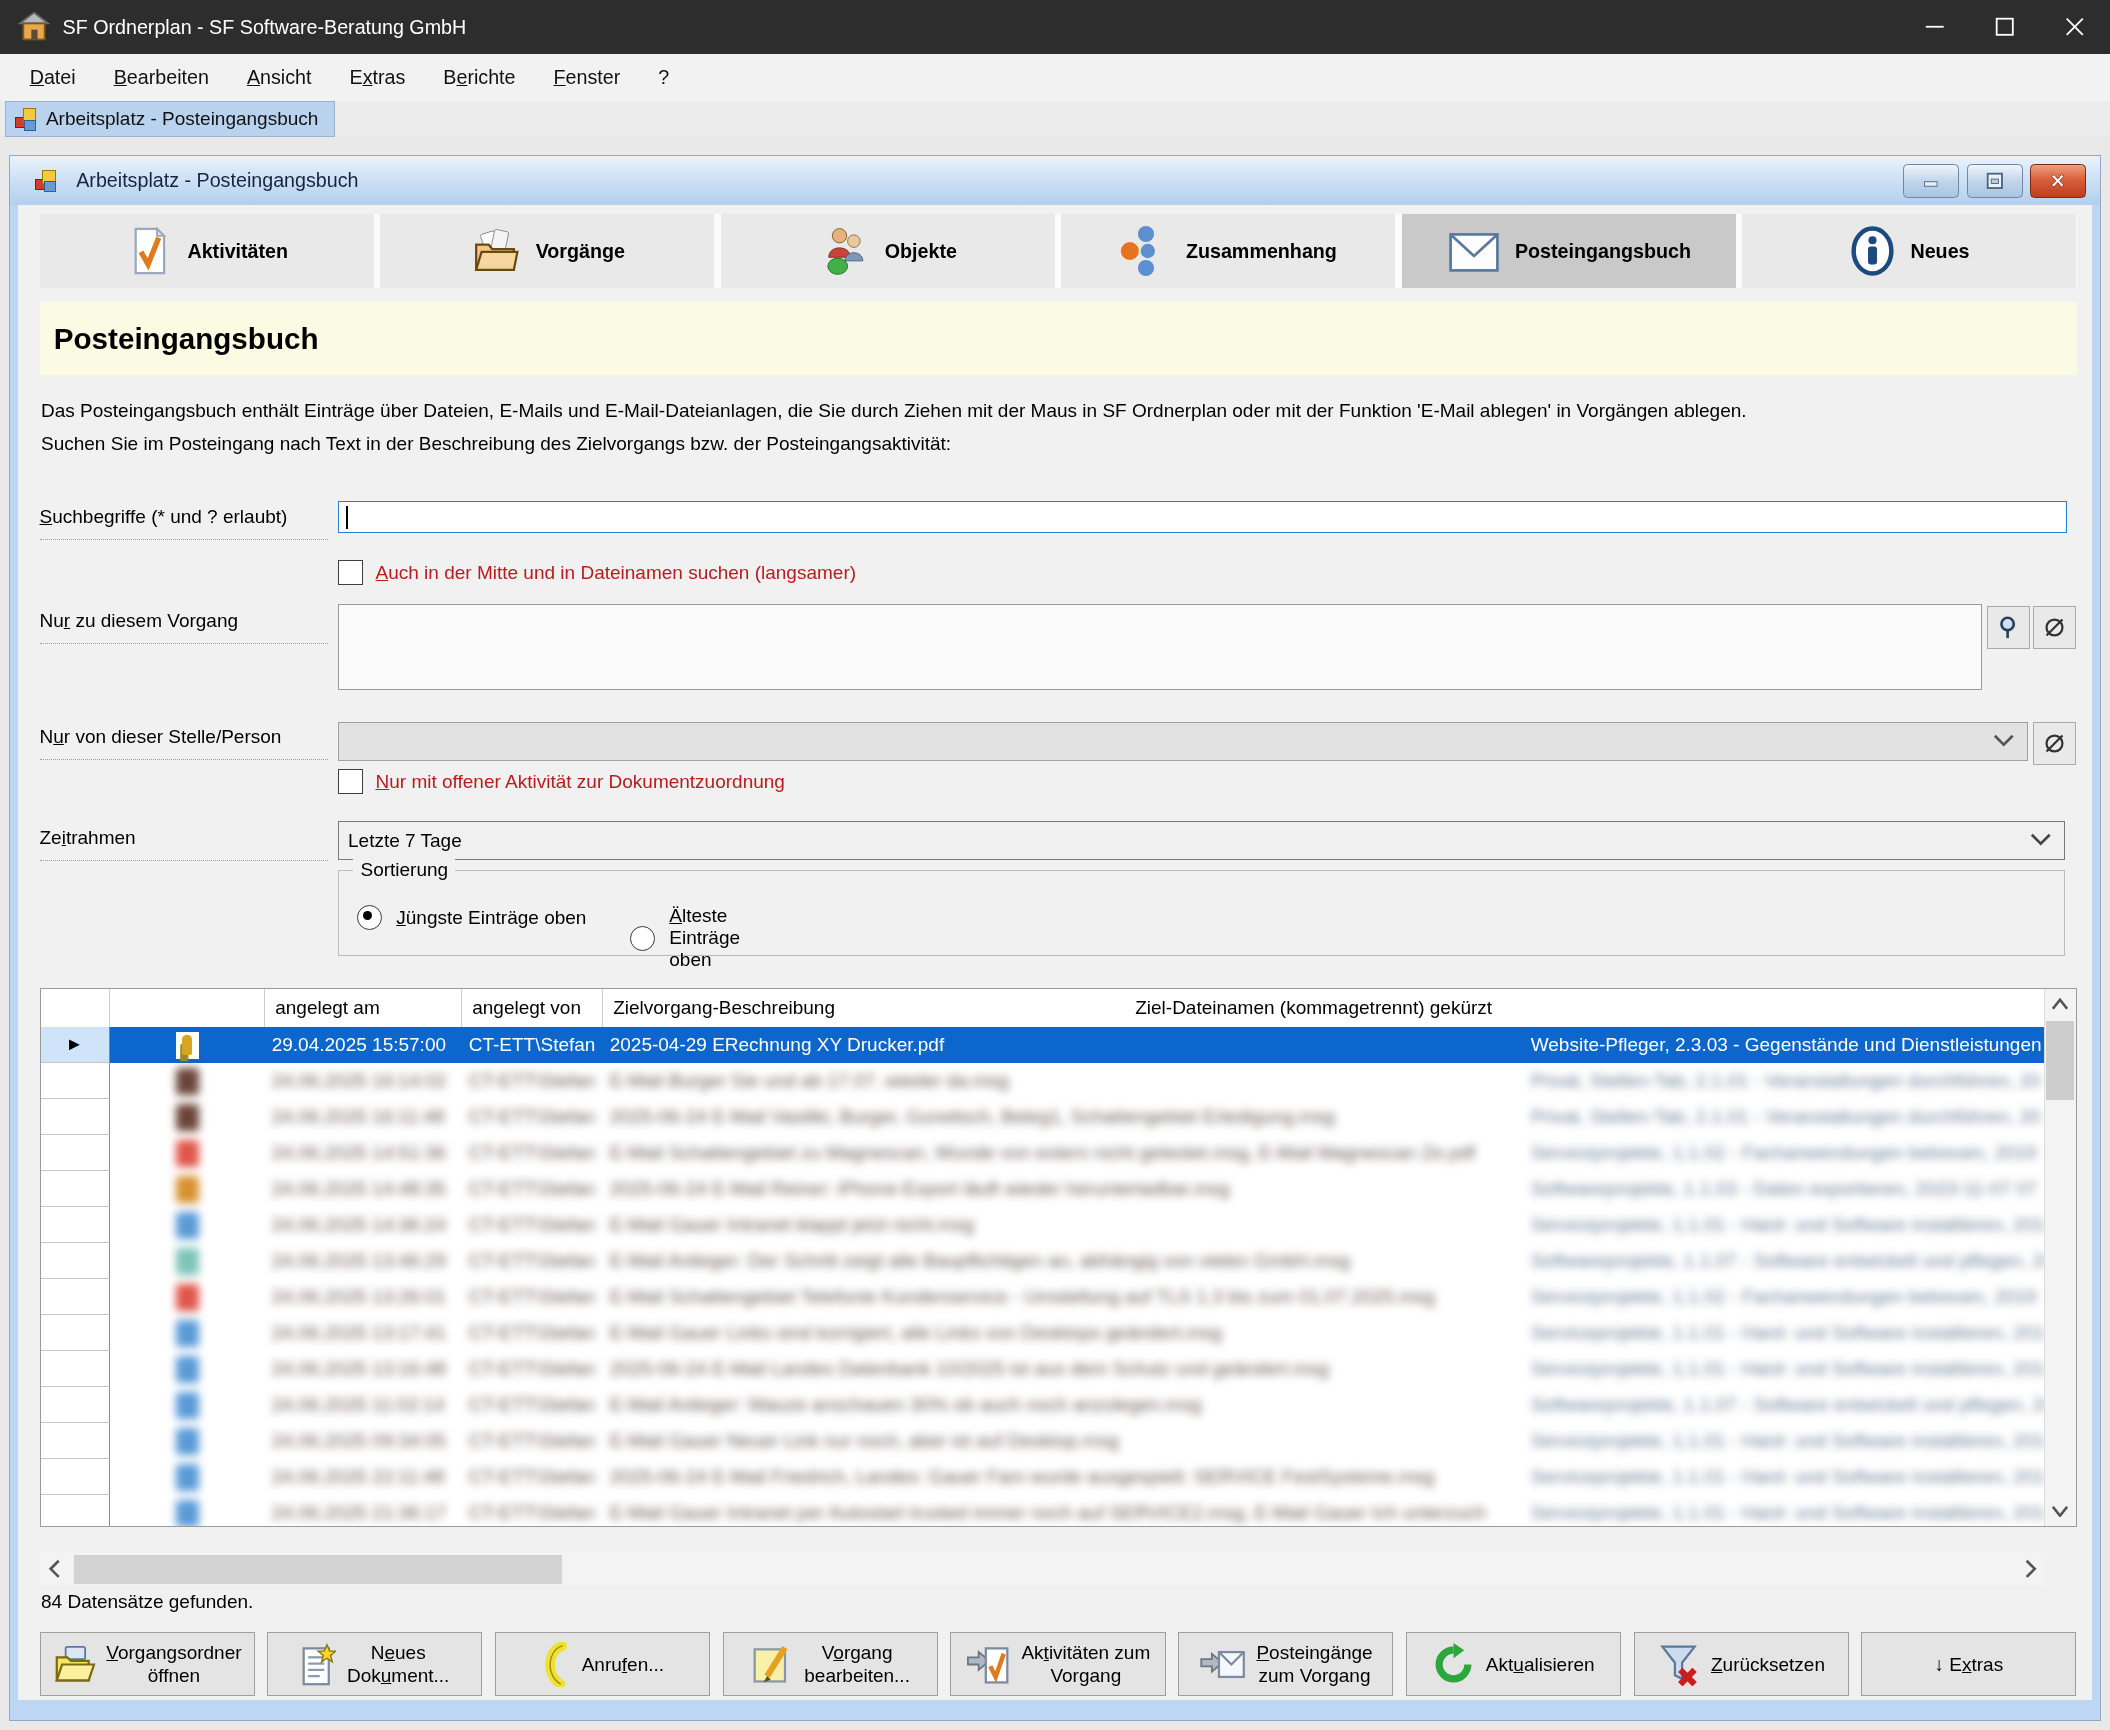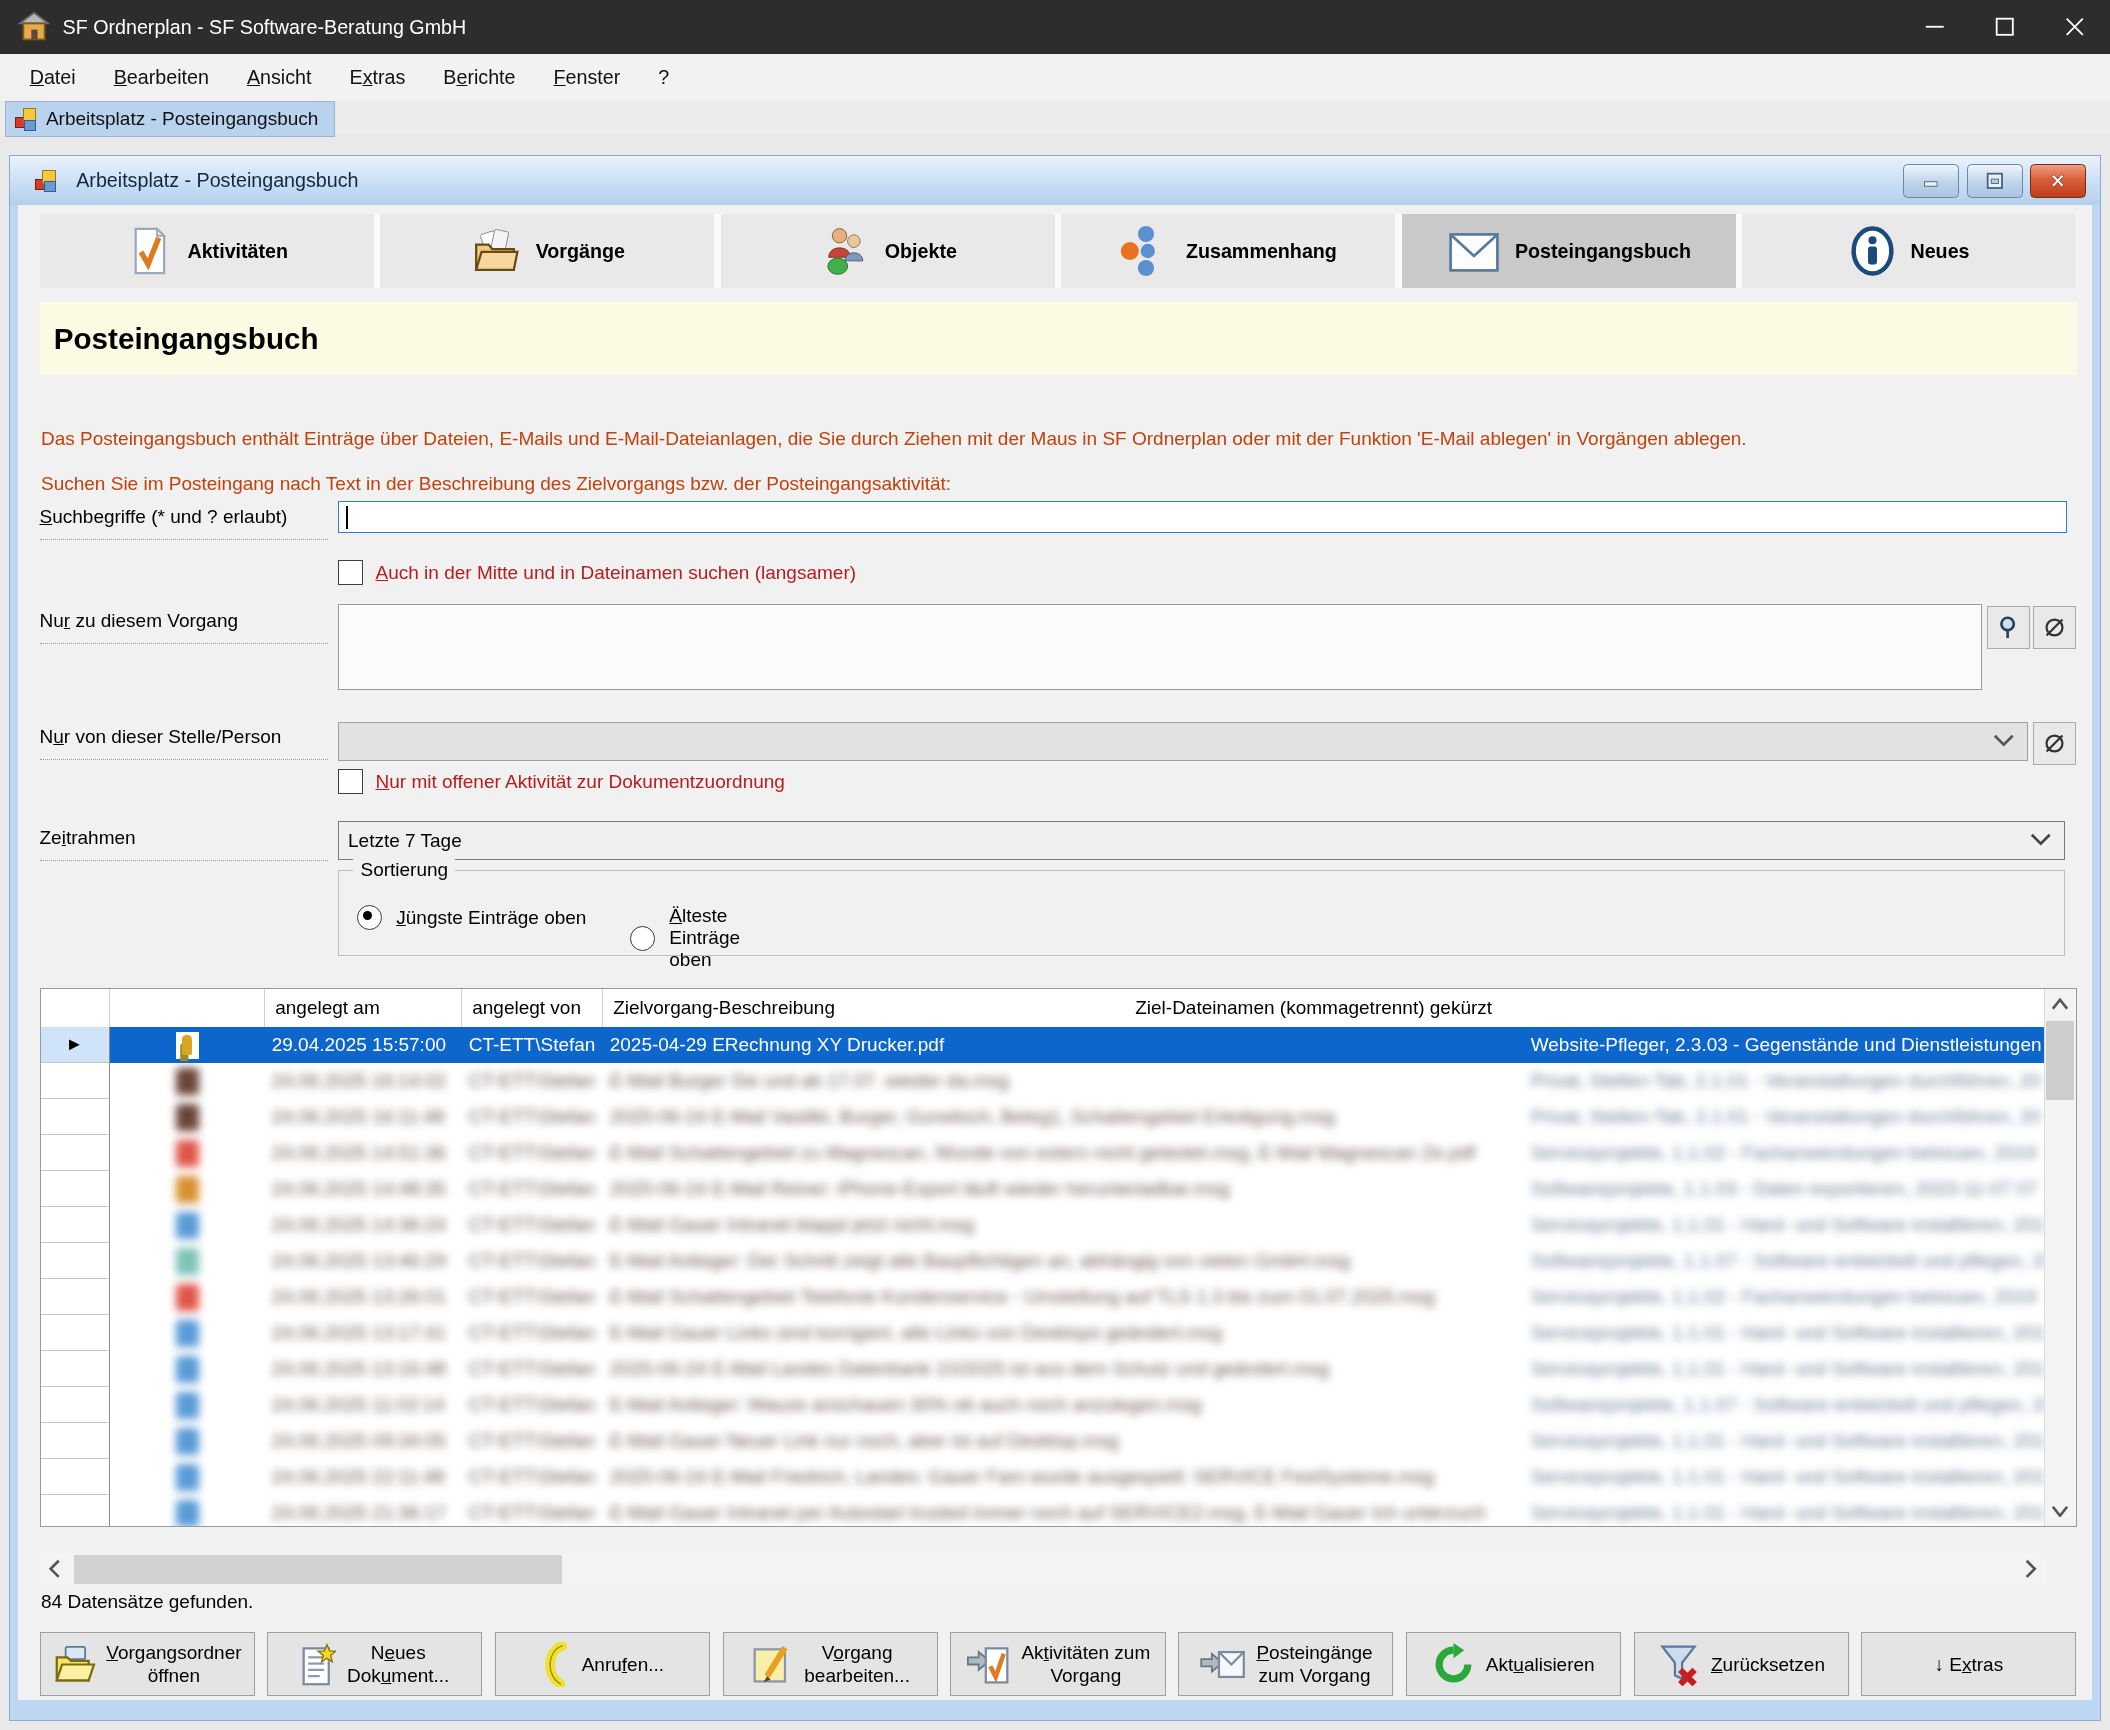--- a/index.html
+++ b/index.html
@@ -44,21 +44,21 @@
   .tabstrip{position:absolute;left:21.5px;top:9px;width:2037px;height:74px;background:#fbfbfb;display:flex;gap:6.3px;}
   .tab{flex:1 1 0;background:#e9e9e9;display:flex;align-items:center;justify-content:center;gap:14.3px;font-size:19.7px;font-weight:700;color:#000;}
   .tab.active{background:#c9c9c9;}
   .tab.disabled{color:#8f8f8f;}
   .tab svg{flex:0 0 auto;}
 
   
   .banner{position:absolute;left:21.5px;top:97px;width:2037px;height:73px;background:#fbfbe3;display:flex;align-items:center;}
   .banner h1{margin:0 0 0 14.3px;font-size:29.6px;font-weight:700;color:#000;}
 
-  .desc{position:absolute;left:23px;font-size:19px;color:#c2410c;white-space:nowrap;margin-top:28px;}
+  .desc{position:absolute;left:23px;font-size:19px;color:#000000;white-space:nowrap;}
 
   
   .flabel{position:absolute;left:21.5px;width:288px;font-size:19px;color:#000;padding-bottom:10.7px;border-bottom:0.9px dotted #9a9a9a;}
   .flabel u, .mi u, .cb-label u, .radio-label u, .bbtn u{text-decoration:underline;}
 
   .search-input{position:absolute;left:320px;top:296px;width:1727px;height:30px;border:1.8px solid #2f7cd6;background:#fff;}
   .caret{position:absolute;left:7.2px;top:3.6px;width:1.8px;height:23px;background:#000;}
 
   .checkbox-row{position:absolute;display:flex;align-items:center;gap:12.5px;font-size:19px;color:#b91c1c;}
   .cb-box{width:23px;height:23px;background:#fff;border:1.8px solid #404040;flex:0 0 auto;}
@@ -270,21 +270,21 @@
           </svg>
           <span>Neues</span>
         </div>
       </div>
 
       <div class="banner">
         <h1>Posteingangsbuch</h1>
       </div>
 
       <div class="desc" style="top:195px">Das Posteingangsbuch enthält Einträge über Dateien, E-Mails und E-Mail-Dateianlagen, die Sie durch Ziehen mit der Maus in SF Ordnerplan oder mit der Funktion 'E-Mail ablegen' in Vorgängen ablegen.</div>
-      <div class="desc" style="top:240px">Suchen Sie im Posteingang nach Text in der Beschreibung des Zielvorgangs bzw. der Posteingangsaktivität:</div>
+      <div class="desc" style="top:228px">Suchen Sie im Posteingang nach Text in der Beschreibung des Zielvorgangs bzw. der Posteingangsaktivität:</div>
 
       <div class="flabel" style="top:301px"><u>S</u>uchbegriffe (* und ? erlaubt)</div>
       <div class="search-input">
         <span class="caret"></span>
       </div>
 
       <div class="checkbox-row" style="left:320px;top:355px">
         <span class="cb-box"></span>
         <span class="cb-label"><u>A</u>uch in der Mitte und in Dateinamen suchen (langsamer)</span>
       </div>

